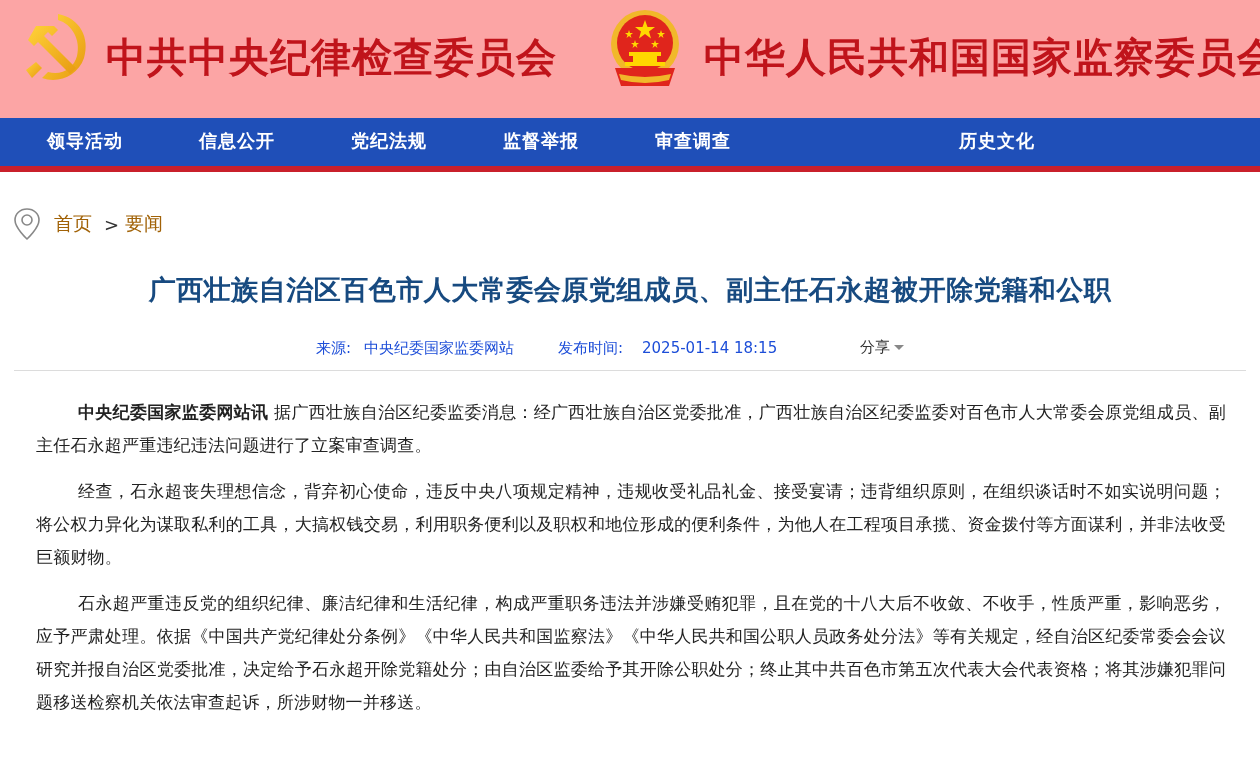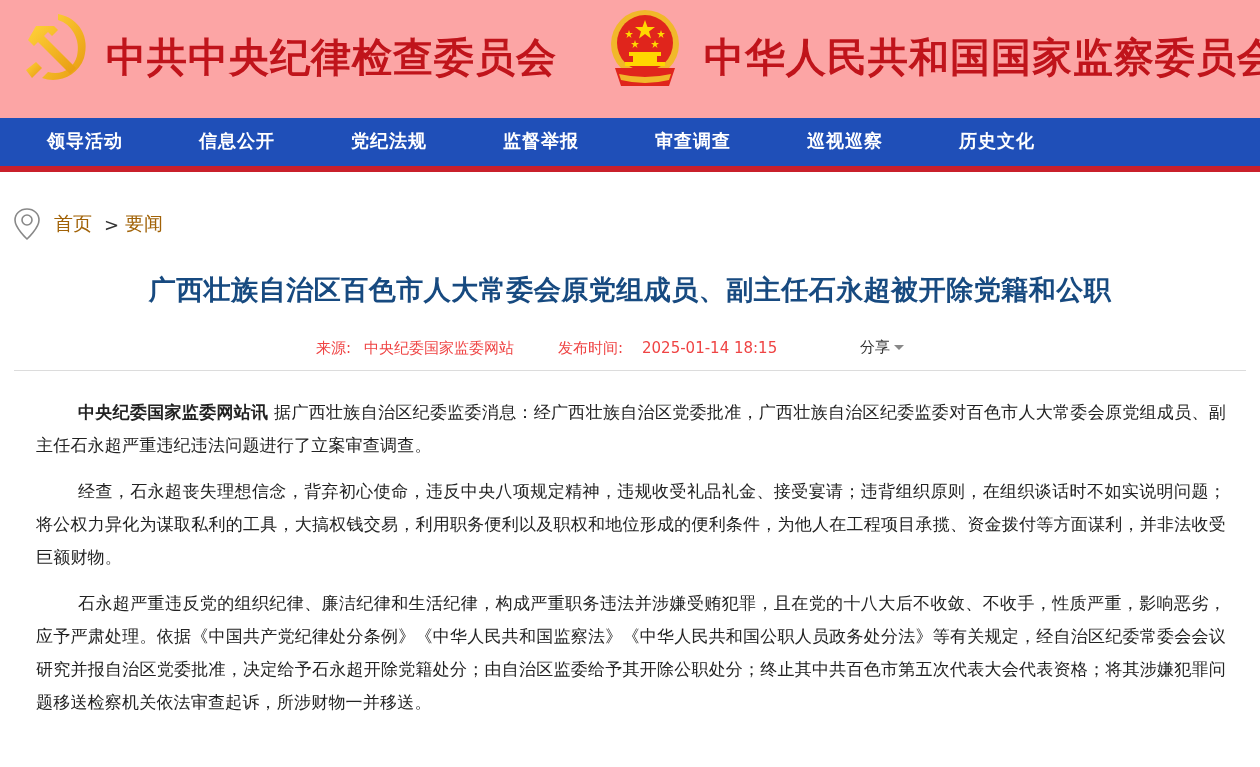--- a/index.html
+++ b/index.html
@@ -17,21 +17,21 @@
   .nav-list { position: absolute; left: 0; top: 0; width: 1260px; height: 48px; display: flex; }
   .nav-item { position: absolute; top: 0; height: 48px; line-height: 46px; font-family: "DejaVu Serif", "Liberation Serif", serif; font-size: 18px; font-weight: bold; color: #fff; letter-spacing: 1px; cursor: pointer; white-space: nowrap; }
 
   .breadcrumb { position: absolute; left: 12px; top: 205px; height: 38px; display: flex; align-items: center; }
   .pin { width: 30px; height: 34px; margin-right: 12px; }
   .crumb { font-size: 19px; color: #a16207; }
   .crumb-sep { font-size: 18px; color: #333; margin: 0 6px 0 12px; }
 
   .article-title { position: absolute; left: 0; top: 272px; width: 1260px; text-align: center; font-size: 27px; font-weight: bold; color: #174a80; white-space: nowrap; letter-spacing: 0.5px; }
 
-  .meta { position: absolute; top: 337px; left: 0; width: 1260px; height: 24px; font-size: 15px; color: #ef4444; }
+  .meta { position: absolute; top: 337px; left: 0; width: 1260px; height: 24px; font-size: 15px; color: #1d4ed8; }
   .meta span { position: absolute; top: 2px; white-space: nowrap; }
   .share { position: absolute; left: 860px; top: 338px; font-size: 15px; color: #333; cursor: pointer; white-space: nowrap; }
   .share .caret { display: inline-block; width: 0; height: 0; border-left: 5px solid transparent; border-right: 5px solid transparent; border-top: 5px solid #888; margin-left: 4px; vertical-align: middle; }
 
   .divider { position: absolute; left: 14px; top: 370px; width: 1232px; height: 1px; background: #dcdcdc; }
 
   .content { position: absolute; left: 36px; top: 396px; width: 1190px; }
   .para { font-size: 17px; line-height: 33px; color: #222; text-indent: 42px; margin-bottom: 13px; text-align: justify; letter-spacing: 0.2px; }
   .para b { font-weight: bold; }
 </style>
@@ -69,21 +69,20 @@
   <div class="title-right">中华人民共和国国家监察委员会</div>
 </div>
 
 <div class="navbar">
   <div class="nav-list">
     <div class="nav-item" style="left:47px">领导活动</div>
     <div class="nav-item" style="left:199px">信息公开</div>
     <div class="nav-item" style="left:503px">监督举报</div>
     <div class="nav-item" style="left:351px">党纪法规</div>
     <div class="nav-item" style="left:655px">审查调查</div>
-    <div class="nav-item" style="left:807px">巡视巡察</div>
     <div class="nav-item" style="left:959px">历史文化</div>
   </div>
 </div>
 <div class="nav-red"></div>
 
 <div class="breadcrumb">
   <svg class="pin" viewBox="0 0 30 34">
     <path d="M15 2 C8 2 3 7 3 13 C3 21 15 32 15 32 C15 32 27 21 27 13 C27 7 22 2 15 2 Z" fill="none" stroke="#888" stroke-width="1.6"></path>
     <circle cx="15" cy="13" r="5" fill="none" stroke="#888" stroke-width="1.6"></circle>
   </svg>

